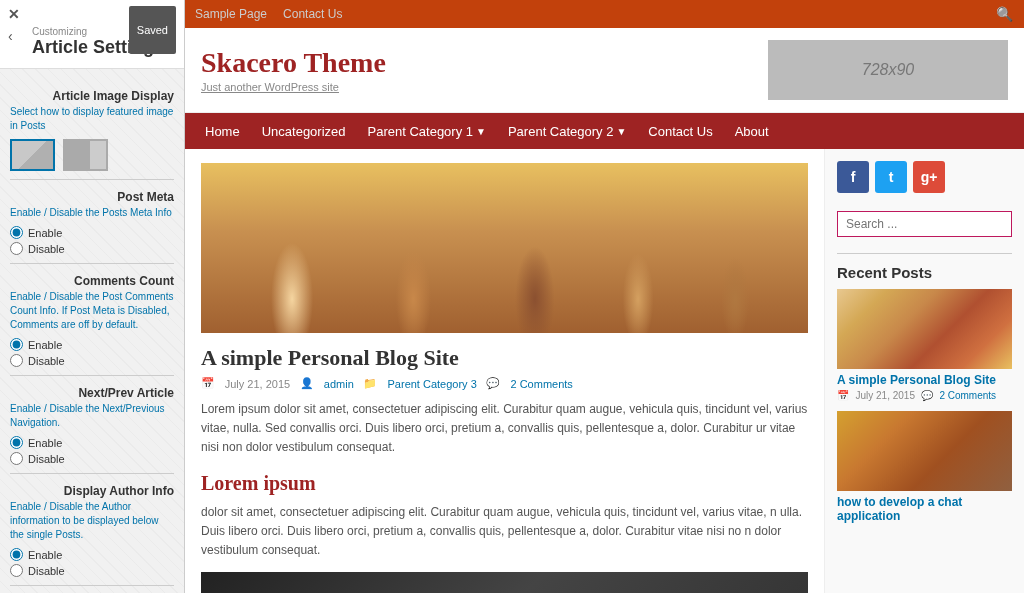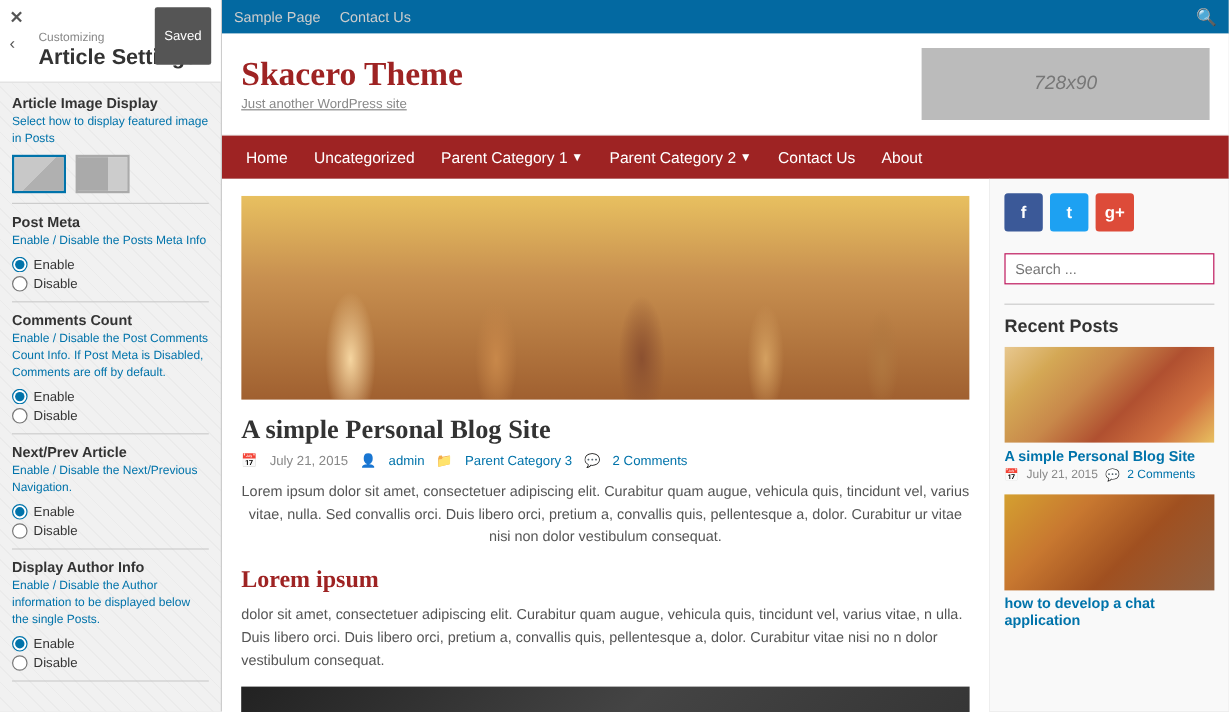--- a/index.html
+++ b/index.html
@@ -74,20 +74,22 @@
     #left-panel-content {
       padding: 10px 10px;
       overflow-y: auto;
       flex: 1;
     }
     .section-title {
       font-weight: bold;
       font-size: 12px;
       color: #333;
       margin-bottom: 2px;
+      margin-top: 10px;
+      text-align: right;
     }
     .section-desc {
       font-size: 10px;
       color: #0073aa;
       line-height: 1.4;
       margin-bottom: 6px;
     }
     .image-options {
       display: flex;
       gap: 8px;
@@ -132,21 +134,21 @@
     
     #main-area {
       flex: 1;
       display: flex;
       flex-direction: column;
       overflow: hidden;
     }
 
     
     #top-bar {
-      background: #0369a1;
+      background: #c2410c;
       height: 28px;
       display: flex;
       align-items: center;
       padding: 0 10px;
       gap: 16px;
     }
     .top-bar-link {
       color: #ccc;
       font-size: 12px;
       text-decoration: none;
@@ -264,21 +266,20 @@
     }
     .article-meta .cal-icon { color: #888; }
     .article-meta .author { color: #0073aa; }
     .article-meta .cat { color: #0073aa; }
     .article-meta .comments { color: #0073aa; }
     .article-text {
       font-size: 12px;
       color: #555;
       line-height: 1.6;
       margin-bottom: 14px;
-      text-align: center;
     }
     .lorem-heading {
       font-size: 20px;
       color: #9e2323;
       font-weight: bold;
       margin-bottom: 8px;
       font-family: Georgia, serif;
     }
     .article-text-2 {
       font-size: 12px;

